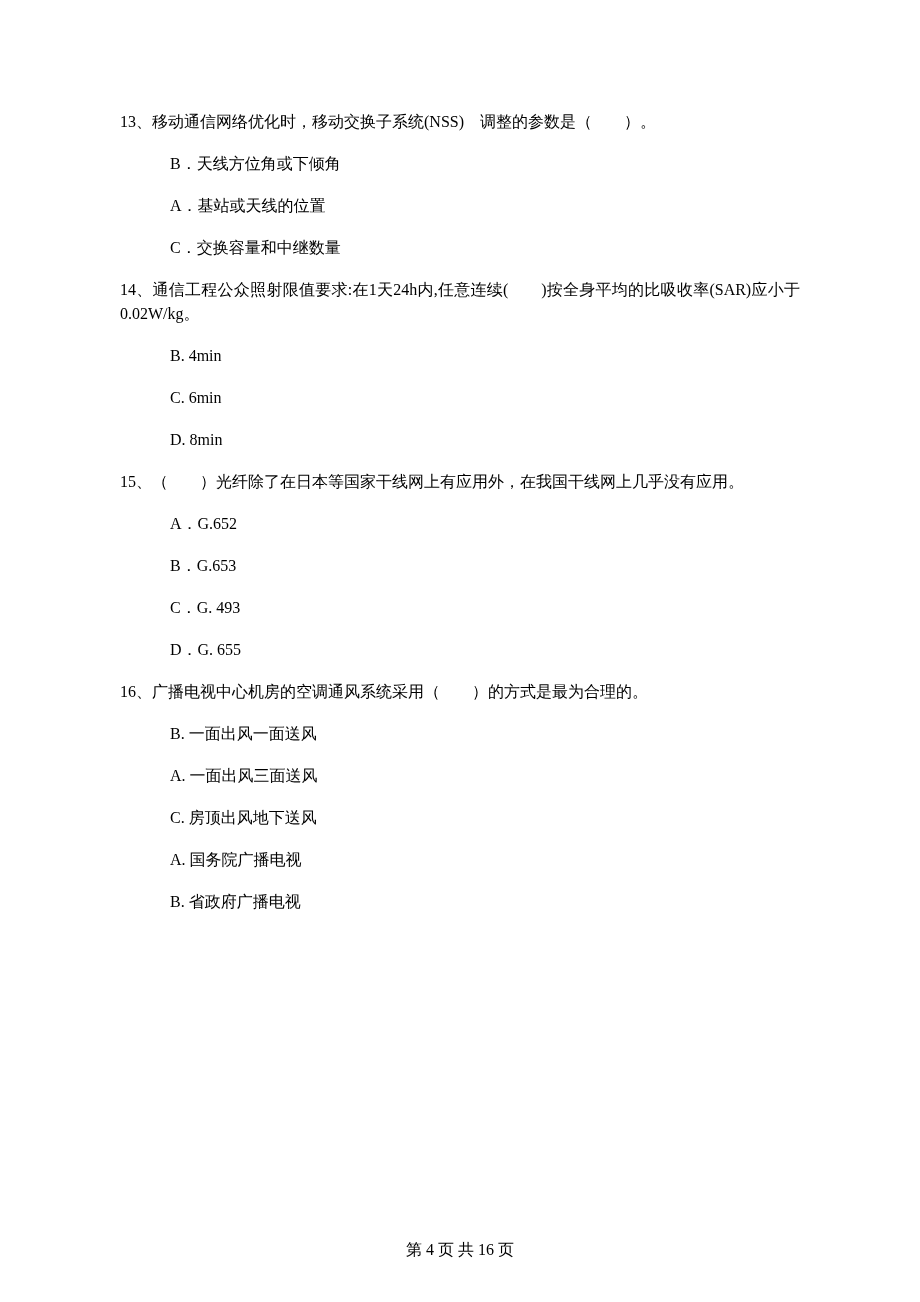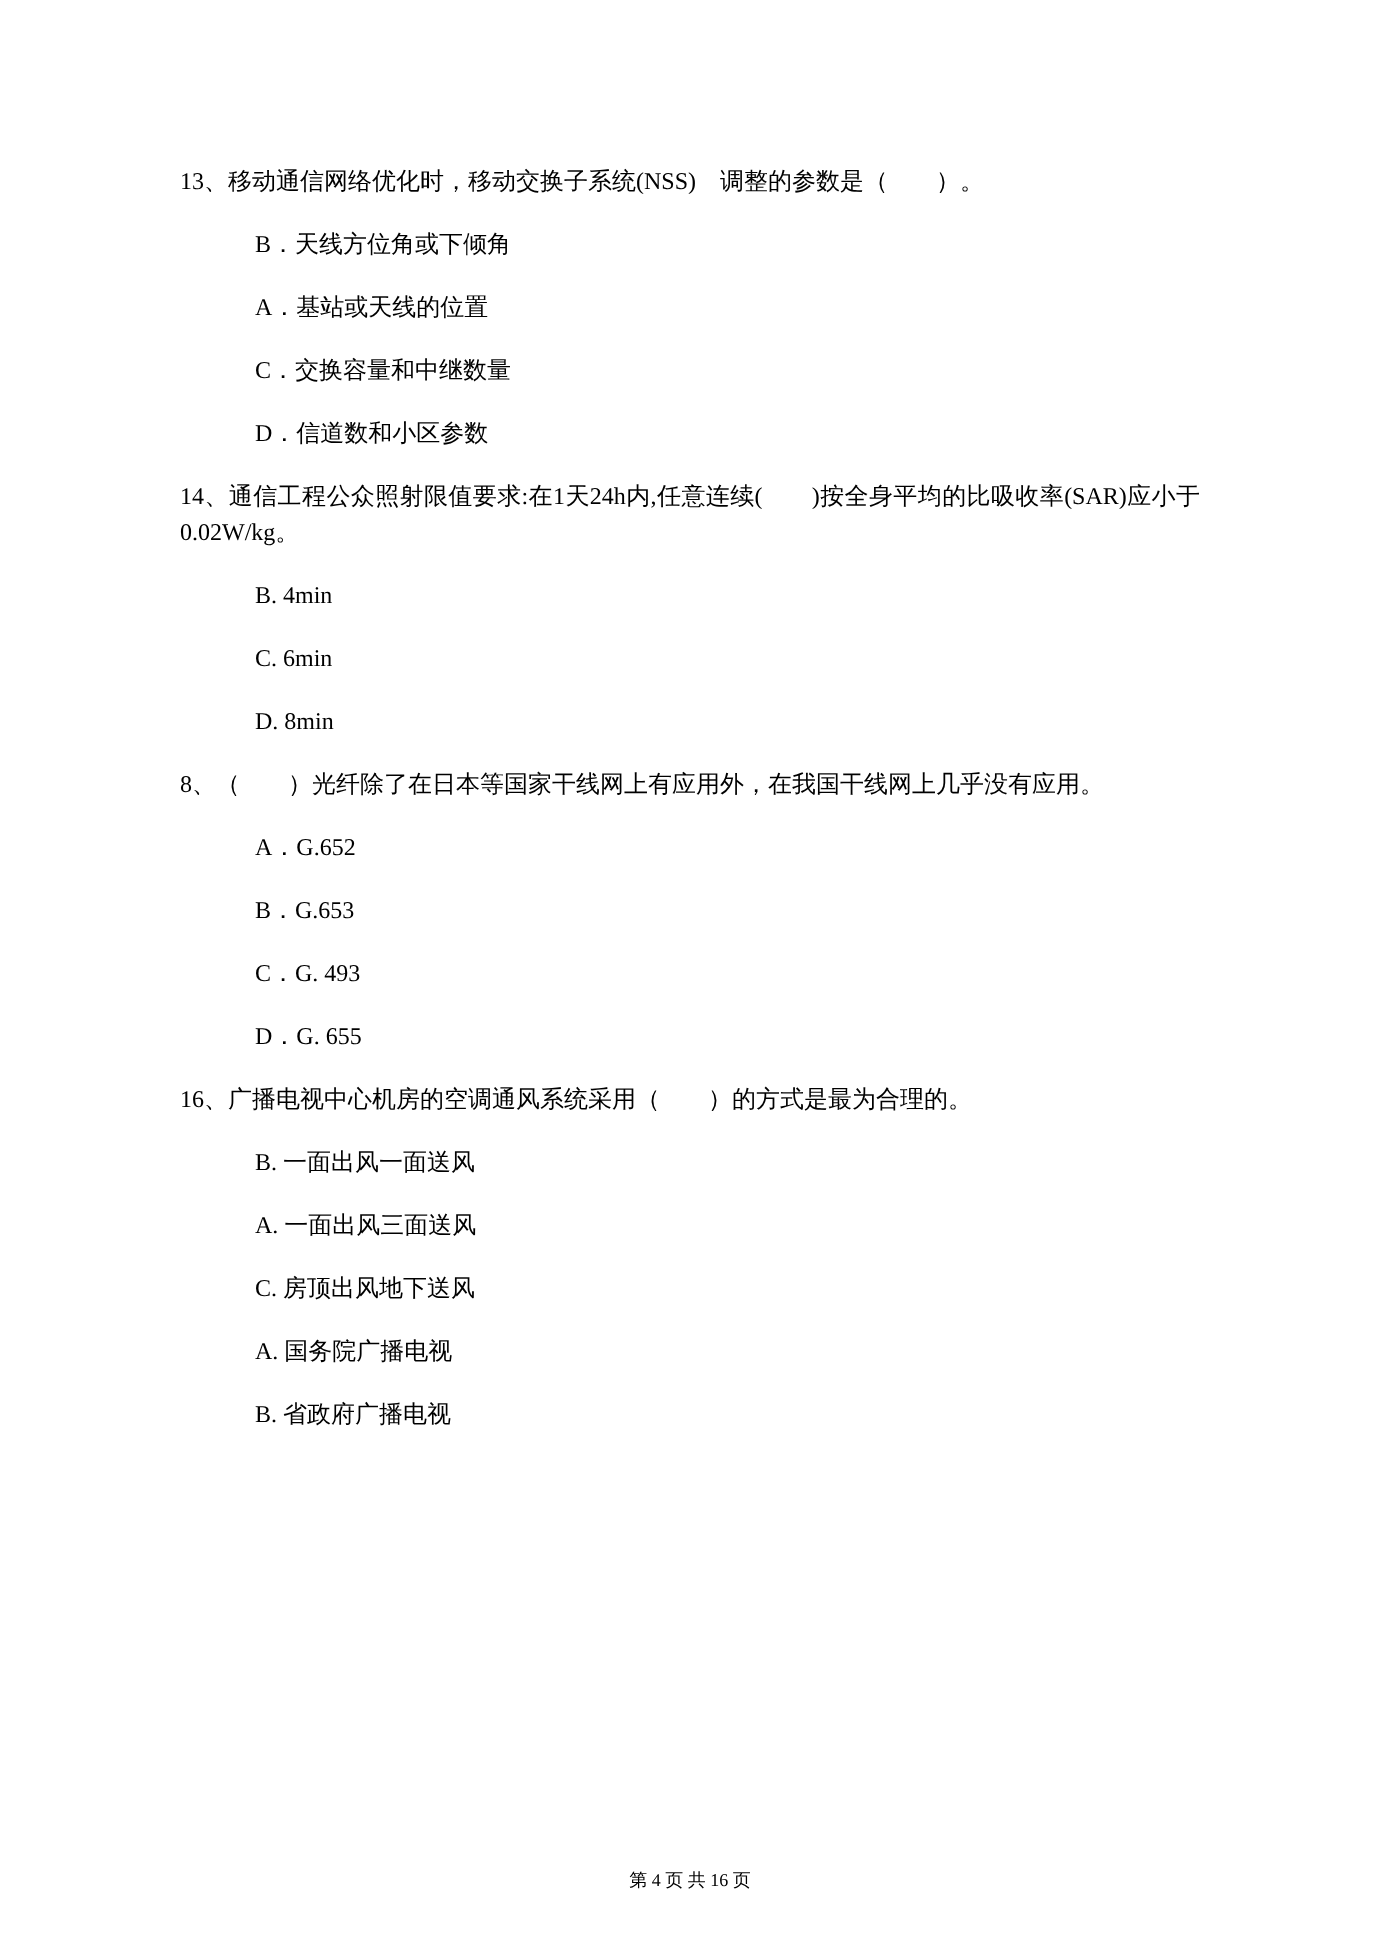--- a/index.html
+++ b/index.html
@@ -30,49 +30,48 @@
   }
   .choice {
     margin-bottom: 18px;
   }
   .footer {
     position: absolute;
     bottom: 40px;
     left: 0;
     width: 100%;
     text-align: center;
-    font-size: 12px;
+    font-size: 16px;
   }
 </style>
 </head>
 <body>
 
 <div class="page">
 
   <div class="question">
     <div class="stem">13、移动通信网络优化时，移动交换子系统(NSS)　调整的参数是（　　）。</div>
     <div class="choices">
       <div class="choice">B．天线方位角或下倾角</div>
       <div class="choice">A．基站或天线的位置</div>
       <div class="choice">C．交换容量和中继数量</div>
-      <div class="choice">D．信道数和小区参数</div>
     </div>
   </div>
 
   <div class="question">
     <div class="stem">14、通信工程公众照射限值要求:在1天24h内,任意连续(　　)按全身平均的比吸收率(SAR)应小于0.02W/kg。</div>
     <div class="choices">
       <div class="choice">B. 4min</div>
       <div class="choice">C. 6min</div>
       <div class="choice">D. 8min</div>
     </div>
   </div>
 
   <div class="question">
-    <div class="stem">8、（　　）光纤除了在日本等国家干线网上有应用外，在我国干线网上几乎没有应用。</div>
+    <div class="stem">15、（　　）光纤除了在日本等国家干线网上有应用外，在我国干线网上几乎没有应用。</div>
     <div class="choices">
       <div class="choice">A．G.652</div>
       <div class="choice">B．G.653</div>
       <div class="choice">C．G. 493</div>
       <div class="choice">D．G. 655</div>
     </div>
   </div>
 
   <div class="question">
     <div class="stem">16、广播电视中心机房的空调通风系统采用（　　）的方式是最为合理的。</div>

